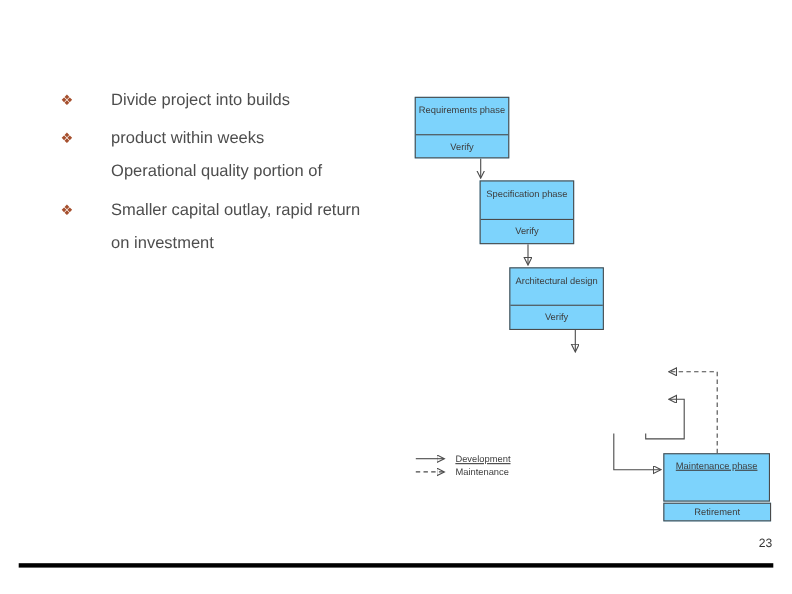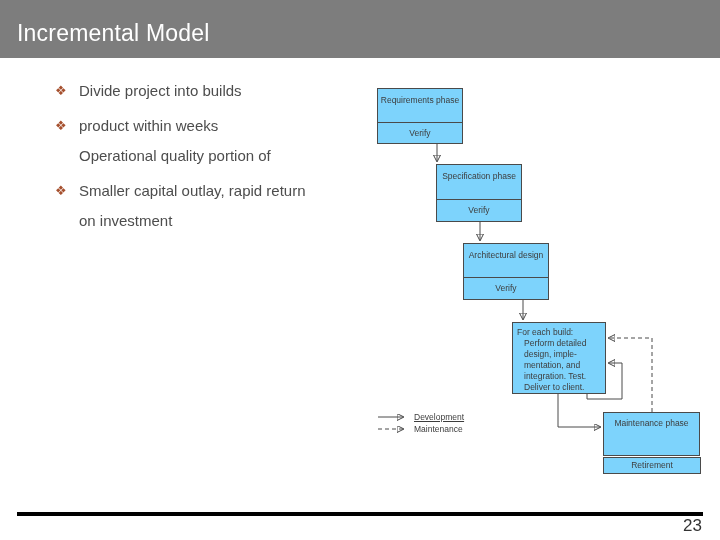--- a/index.html
+++ b/index.html
@@ -28,20 +28,21 @@
   }
   .bullet-item { display: flex; margin-bottom: 5px; }
   .bullet-marker {
     width: 24px; flex: 0 0 24px;
     font-size: 13px; line-height: 30px;
     color: var(--bullet_marker, #a6502e);
   }
   .bullet-lines {
     font-size: 15px; line-height: 30px;
     color: var(--body_text, #4d4d4d);
+    margin-left: 22px;
   }
   
   .diagram-layer { position: absolute; inset: 0; }
   .dbox {
     position: absolute;
     background: #7dd3fc;
     border: 1px solid var(--diagram_line, #4a4a4a);
     color: #3d3d3d;
     font-size: 8.5px; line-height: 10px;
     text-align: center;
@@ -56,53 +57,50 @@
   .box-specification { left: 420px; top: 164px; width: 86px; height: 58px; margin-left: 16px; }
   .box-specification .verify-cell { height: 22px; line-height: 21px; }
   .box-architectural { left: 463px; top: 243px; width: 86px; height: 57px; }
   .box-architectural .verify-cell { height: 22px; line-height: 21px; }
   .box-build {
     left: 512px; top: 322px; width: 94px; height: 72px;
     text-align: left; line-height: 11px;
     padding: 4px 0 0 4px;
   }
   .box-build .indent { padding-left: 7px; }
-  .box-maintenance { left: 603px; top: 412px; width: 97px; height: 44px; line-height: 11px; }
+  .box-maintenance { left: 603px; top: 412px; width: 97px; height: 44px; line-height: 11px; text-decoration: underline; }
   .box-maintenance .phase-label { padding-top: 5px; }
   .box-retirement { left: 603px; top: 457px; width: 98px; height: 17px; line-height: 15px; }
   
   .legend-label {
     position: absolute; font-size: 8.5px; color: #3d3d3d; line-height: 10px;
   }
   .legend-development { left: 414px; top: 412px; text-decoration: underline; }
   .legend-maintenance { left: 414px; top: 424px; }
   svg.connectors { position: absolute; inset: 0; pointer-events: none; }
   svg.connectors path, svg.connectors line {
     stroke: var(--diagram_line, #4a4a4a); stroke-width: 1; fill: none;
   }
   svg.connectors .dashed { stroke-dasharray: 4 3; }
   
   .footer-line {
     position: absolute; left: 17px; top: 512px;
     width: 686px; height: 4px;
     background: var(--footer_line, #000000);
   }
   .page-number {
-    position: absolute; right: 18px; top: 516px;
-    font-size: 17px; color: var(--page_number, #333333);
+    position: absolute; right: 18px; top: 488px;
+    font-size: 11px; color: var(--page_number, #333333);
   }
 </style>
 </head>
 <body>
 
 <div class="slide">
 
-  <div class="header">
-    <div class="title">Incremental Model</div>
-  </div>
 
   <div class="bullets">
     <div class="bullet-item">
       <span class="bullet-marker">❖</span>
       <div class="bullet-lines">
         <div>Divide project into builds</div>
       </div>
     </div>
     <div class="bullet-item">
       <span class="bullet-marker">❖</span>
@@ -150,28 +148,20 @@
     <div class="dbox box-specification">
       <div class="phase-label">Specification phase</div>
       <div class="verify-cell">Verify</div>
     </div>
 
     <div class="dbox box-architectural">
       <div class="phase-label">Architectural design</div>
       <div class="verify-cell">Verify</div>
     </div>
 
-    <div class="dbox box-build">
-      <div>For each build:</div>
-      <div class="indent">Perform detailed</div>
-      <div class="indent">design, imple-</div>
-      <div class="indent">mentation, and</div>
-      <div class="indent">integration. Test.</div>
-      <div class="indent">Deliver to client.</div>
-    </div>
 
     <div class="dbox box-maintenance">
       <div class="phase-label">Maintenance phase</div>
     </div>
 
     <div class="dbox box-retirement">
       <div>Retirement</div>
     </div>
 
     <div class="legend-label legend-development">Development</div>

